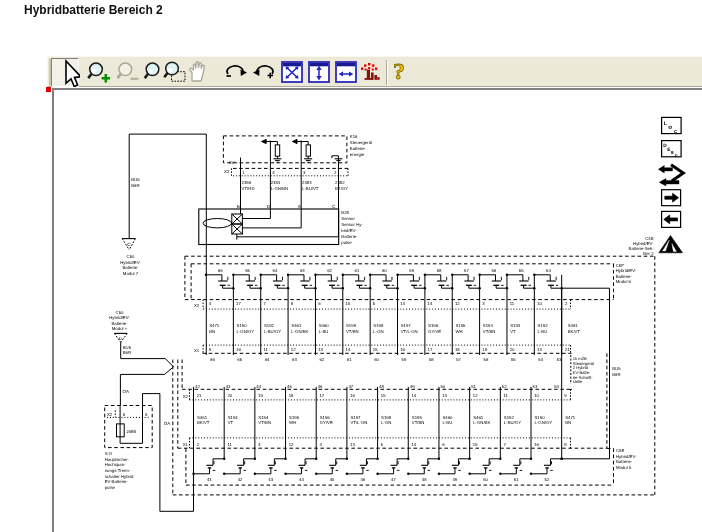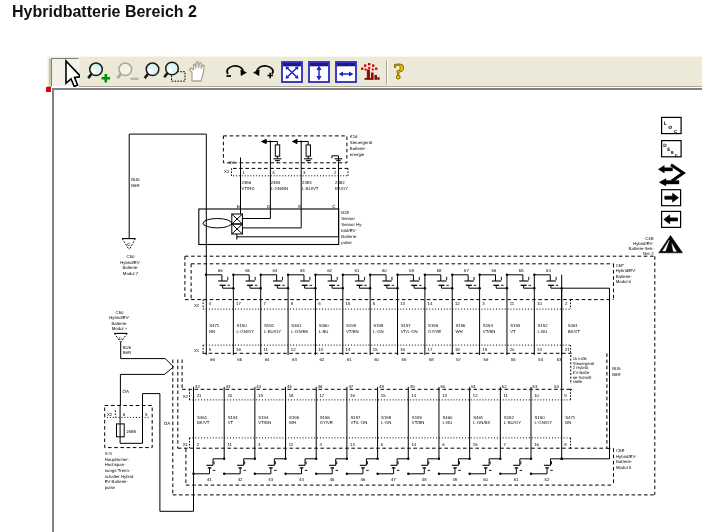--- a/index.html
+++ b/index.html
@@ -2,21 +2,21 @@
 <html><head>
 <meta charset="utf-8">
 <style>
   html,body { margin:0; padding:0; background:#fff; }
   * { box-sizing:border-box; }
   body { width:702px; height:532px; position:relative; overflow:hidden;
          font-family:"Liberation Sans", sans-serif; -webkit-font-smoothing:antialiased; }
 </style>
 </head>
 <body>
-<div style="position:absolute;left:12px;top:3px;font-size:16px;font-weight:bold;color:#111;">Hybridbatterie Bereich 2</div>
+<div style="position:absolute;left:24px;top:3px;font-size:12px;font-weight:bold;color:#111;">Hybridbatterie Bereich 2</div>
 
 <div style="position:absolute;left:47px;top:56px;width:655px;height:31px;background:#ECE9D8;border-top:1px solid #F8F7F1;border-left:1px solid #F8F7F1;border-bottom:1px solid #ACA899;"></div>
 <div style="position:absolute;left:48.5px;top:59px;width:1.5px;height:26px;background:#fff;border-right:2px solid #C9C5AF;"></div>
 <div style="position:absolute;left:51px;top:58px;width:28px;height:29px;border-top:1px solid #808080;border-left:1px solid #808080;border-bottom:1px solid #fff;border-right:1px solid #fff;background:#F3F1E7;"><svg width="28" height="28" viewBox="0 0 28 28">
       <path d="M14,2 L14,24.3 L19,19.8 L22.2,27.5 L25.6,26 L22.5,18.4 L29,17.8 Z" fill="#fff" stroke="#000" stroke-width="1.6"></path>
     </svg></div>
 <div style="position:absolute;left:82px;top:58px;width:30px;height:29px;"><svg width="30" height="29" viewBox="0 0 30 29">
       <circle cx="14" cy="11.3" r="6.3" stroke="#1a1a1a" stroke-width="1.5" fill="#DFF4F2"></circle>
       <path d="M19.1,9.8 A5.3,5.3 0 0 0 12.5,6.200000000000001 A6.5,6.5 0 0 1 19.1,9.8 Z" fill="#7EDCD8" stroke="none"></path>
       <circle cx="12" cy="13.3" r="2.2" fill="#fff" stroke="none"></circle>

